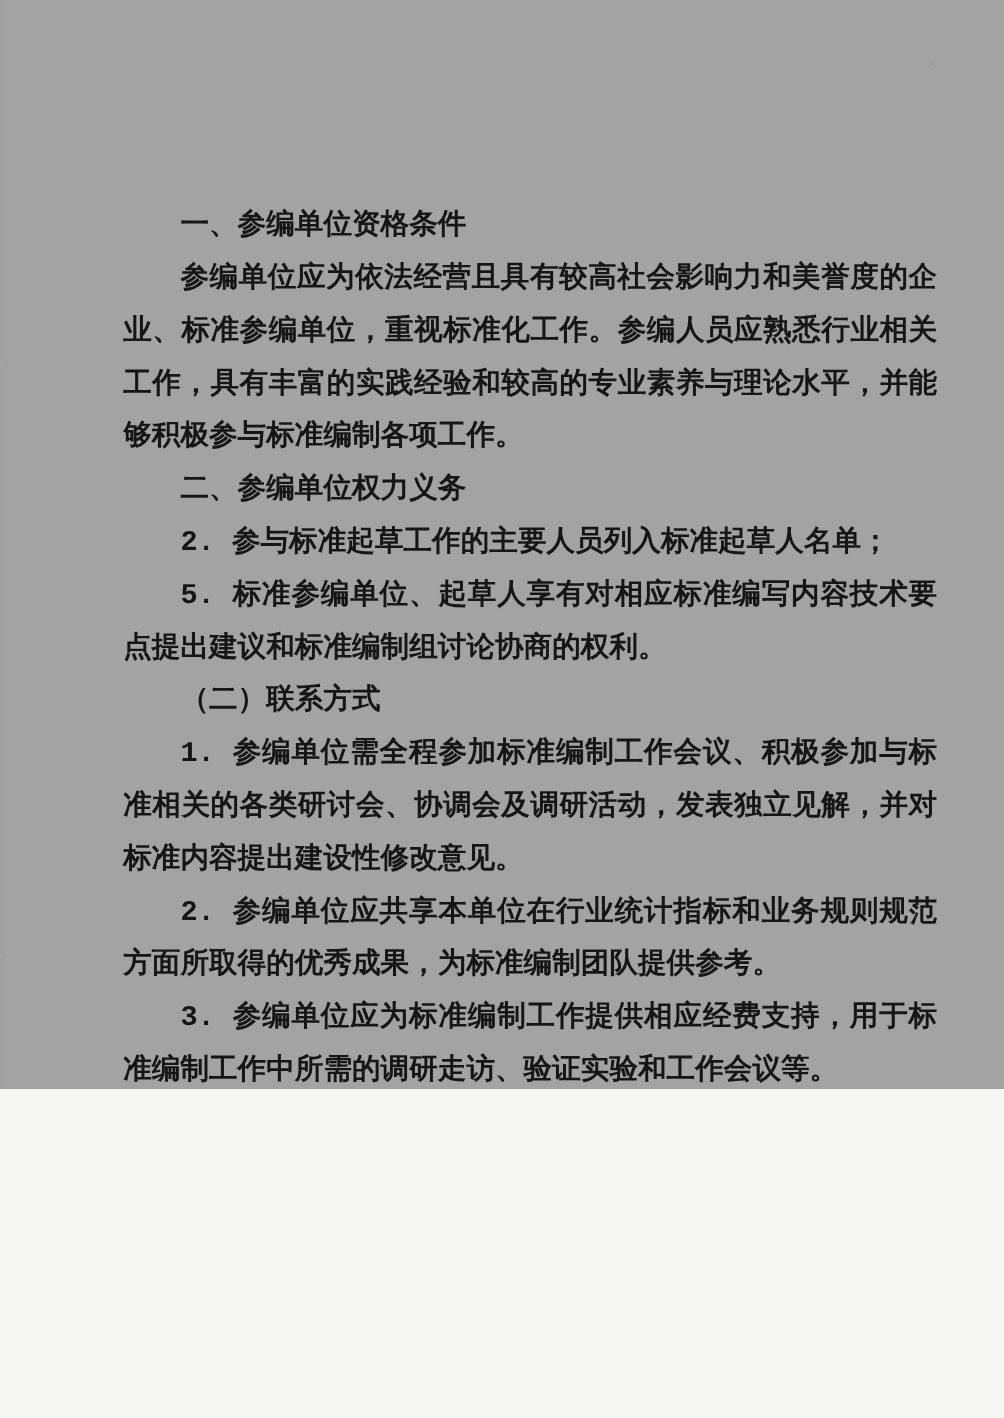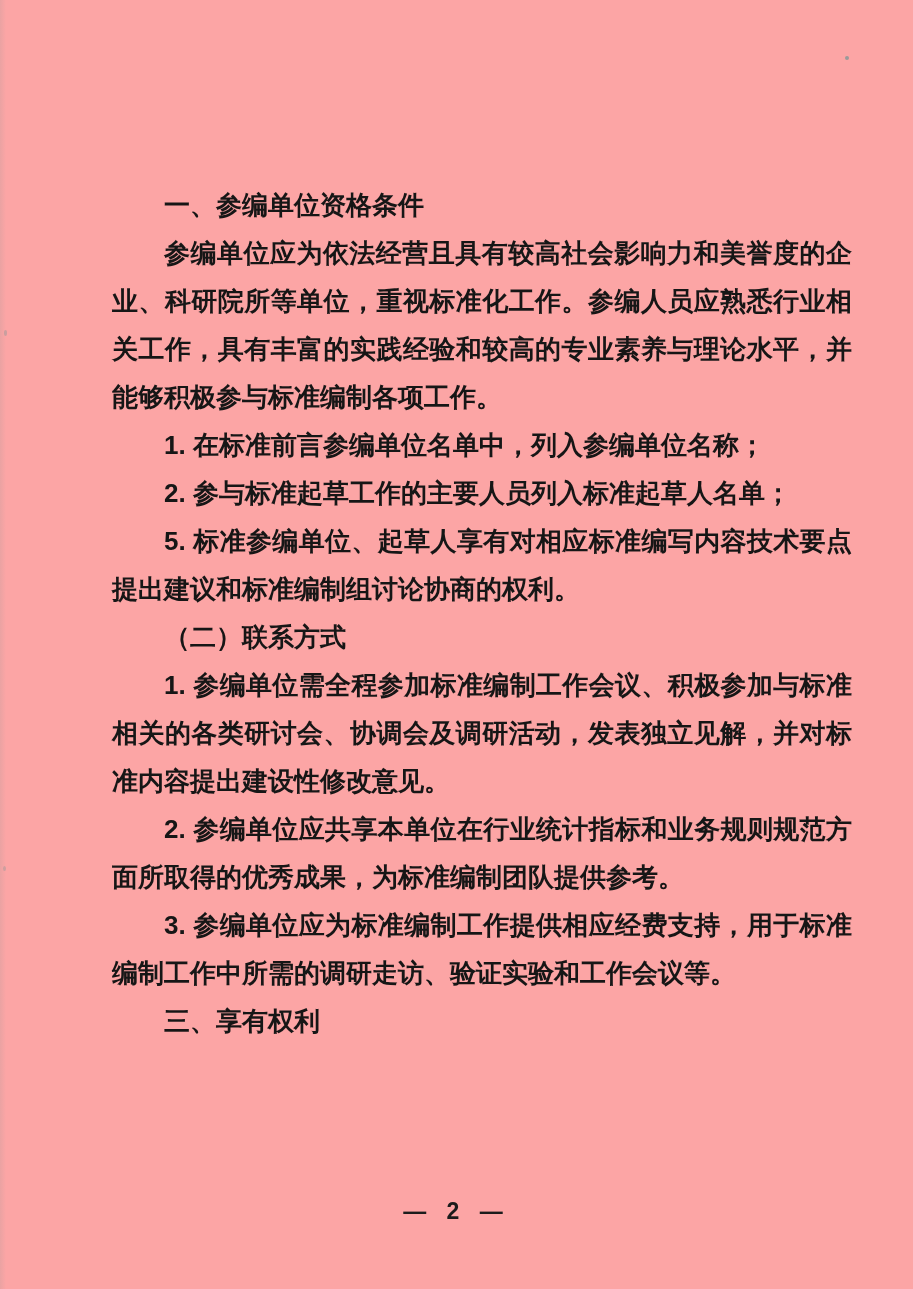--- a/index.html
+++ b/index.html
@@ -3,25 +3,25 @@
 <meta charset="utf-8">
 <style>
   html, body {
     margin: 0;
     padding: 0;
     background: #f6f6f4;
   }
   .page {
     position: relative;
     width: 913px;
-    height: 1289px;
+    height: 990px;
     margin: 0 auto;
-    background: #fca5a5;
+    background: #a3a3a3;
     overflow: hidden;
-    font-family: Liberation Sans, sans-serif;
+    font-family: Liberation Mono, monospace;
     color: #161616;
   }
   
   .edge-noise {
     position: absolute;
     left: 0;
     top: 0;
     width: 6px;
     height: 100%;
     background: linear-gradient(to right, rgba(150,150,150,0.18), rgba(150,150,150,0));
@@ -68,22 +68,22 @@
 
 <div class="page">
 
   <div class="edge-noise"></div>
   <div class="speck speck-1"></div>
   <div class="speck speck-2"></div>
   <div class="speck speck-3"></div>
 
   <div class="text-block">
     <p class="doc-line">一、参编单位资格条件</p>
-    <p class="doc-line">参编单位应为依法经营且具有较高社会影响力和美誉度的企业、科研院所等单位，重视标准化工作。参编人员应熟悉行业相关工作，具有丰富的实践经验和较高的专业素养与理论水平，并能够积极参与标准编制各项工作。</p>
-    <p class="doc-line">1. 在标准前言参编单位名单中，列入参编单位名称；</p>
+    <p class="doc-line">参编单位应为依法经营且具有较高社会影响力和美誉度的企业、标准参编单位，重视标准化工作。参编人员应熟悉行业相关工作，具有丰富的实践经验和较高的专业素养与理论水平，并能够积极参与标准编制各项工作。</p>
+    <p class="doc-line">二、参编单位权力义务</p>
     <p class="doc-line">2. 参与标准起草工作的主要人员列入标准起草人名单；</p>
     <p class="doc-line">5. 标准参编单位、起草人享有对相应标准编写内容技术要点提出建议和标准编制组讨论协商的权利。</p>
     <p class="doc-line">（二）联系方式</p>
     <p class="doc-line">1. 参编单位需全程参加标准编制工作会议、积极参加与标准相关的各类研讨会、协调会及调研活动，发表独立见解，并对标准内容提出建设性修改意见。</p>
     <p class="doc-line">2. 参编单位应共享本单位在行业统计指标和业务规则规范方面所取得的优秀成果，为标准编制团队提供参考。</p>
     <p class="doc-line">3. 参编单位应为标准编制工作提供相应经费支持，用于标准编制工作中所需的调研走访、验证实验和工作会议等。</p>
     <p class="doc-line">三、享有权利</p>
   </div>
 
   <div class="footer">— 2 —</div>

